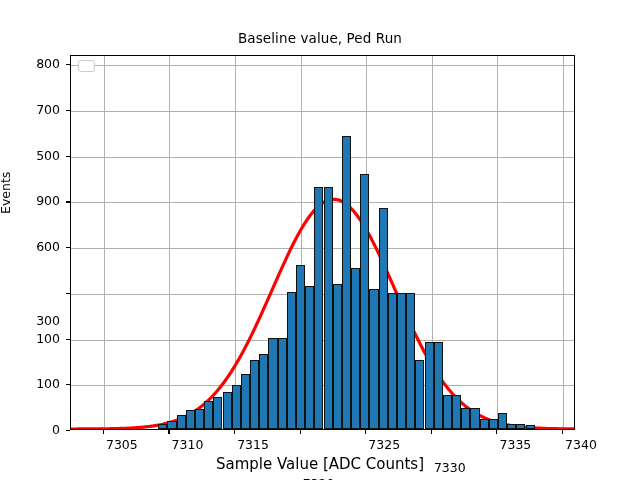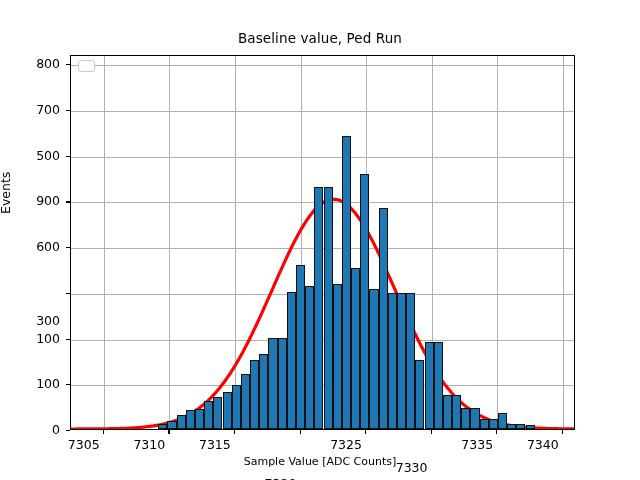--- a/index.html
+++ b/index.html
@@ -45,33 +45,33 @@
   }
 
   
   .ytick-mark{position:absolute;width:4px;height:1.2px;background:#000;left:-4px;}
   .xtick-mark{position:absolute;height:4px;width:1.2px;background:#000;top:100%;}
   .ytick-label{
     position:absolute;right:0;text-align:right;
     font-size:12.5px;color:#000;width:46px;
   }
   .xtick-label{
-    position:absolute;text-align:left;
+    position:absolute;text-align:right;
     font-size:12.5px;color:#000;width:70px;
   }
   #ylabel{
     position:absolute;left:-2px;top:214px;
     font-size:12.5px;color:#000;
     transform:rotate(-90deg);
     transform-origin:left top;
     white-space:nowrap;
   }
   #xlabel{
     position:absolute;left:0;top:455px;width:640px;
-    text-align:center;font-size:11px;color:#000;
+    text-align:center;font-size:15px;color:#000;
   }
 
   
   #legend{
     position:absolute;left:78px;top:60px;
     background:#ffffff;
     border:1px solid #cccccc;
     border-radius:3px;
     padding:5px 8px 5px 7px;
     box-sizing:border-box;

